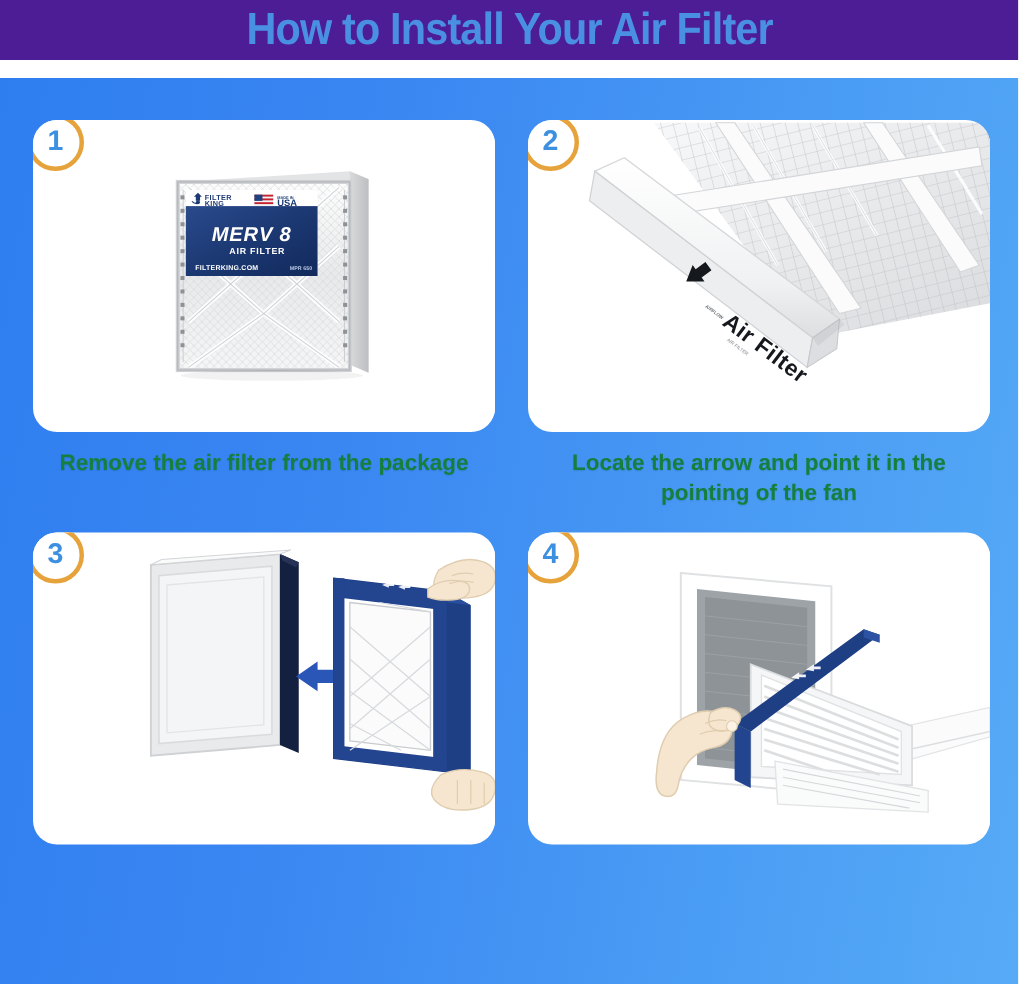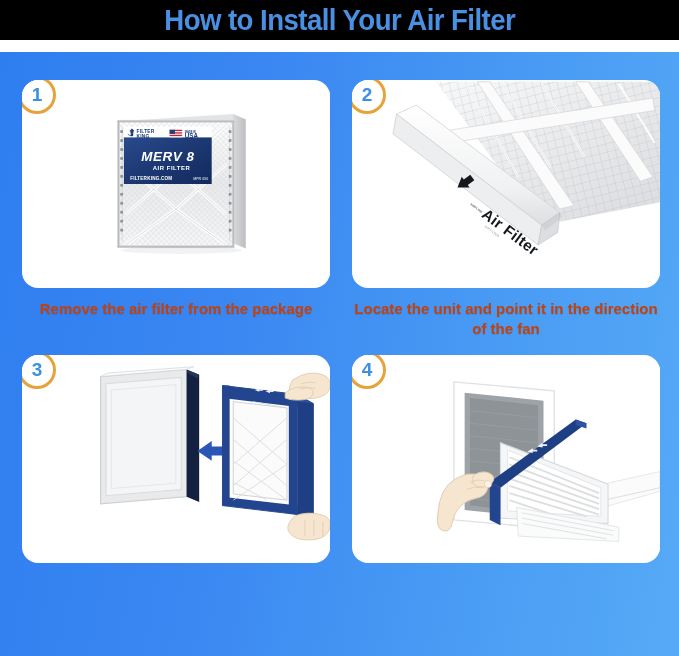--- a/index.html
+++ b/index.html
@@ -17,21 +17,21 @@
     overflow: hidden;
     background: #ffffff;
   }
 
   
   .header-band {
     position: absolute;
     left: 0; top: 0;
     width: 679px;
     height: 40px;
-    background: #000000;
+    background: #4c1d95;
     display: flex;
     align-items: center;
     justify-content: center;
   }
   .main-title {
     font-family: "Liberation Sans", sans-serif;
     font-weight: bold;
     font-size: 30px;
     letter-spacing: -0.6px;
     color: #4a90e2;
@@ -89,21 +89,21 @@
     font-size: 19px;
     font-weight: bold;
     color: #3d8fe0;
     z-index: 20;
   }
 
   .caption {
     margin-top: 11px;
     width: 308px;
     text-align: center;
-    color: #c2410c;
+    color: #15803d;
     font-size: 15px;
     font-weight: bold;
     line-height: 1.32;
     text-shadow: 0 1px 1px rgba(0,0,0,0.10);
   }
 
   .art {
     position: absolute;
     inset: 0;
     padding-left: 32px;
@@ -295,21 +295,21 @@
             </g>
             <text x="96" y="127" font-family="Liberation Sans, sans-serif" font-size="3.4" font-weight="bold" fill="#6d7176" transform="rotate(37 96 127)">AIRFLOW</text>
 
             <text x="108" y="140" font-family="Liberation Sans, sans-serif" font-size="17" font-weight="bold" fill="#15181c" transform="rotate(37 108 140)" letter-spacing="0.4">Air Filter</text>
             <text x="112" y="152" font-family="Liberation Sans, sans-serif" font-size="3.6" fill="#8a8e93" transform="rotate(37 112 152)">AIR FILTER</text>
 
             <polygon points="176,150 196,136 200,140 180,156" fill="#000000" opacity="0.05"></polygon>
           </svg>
         </div>
       </div>
-      <div class="caption">Locate the unit and point it in the direction of the fan</div>
+      <div class="caption">Locate the arrow and point it in the pointing of the fan</div>
     </div>
 
     <div class="step step-3">
       <div class="card">
         <div class="badge">3</div>
         <div class="art">
           <svg viewBox="0 0 308 208" xmlns="http://www.w3.org/2000/svg">
             <defs>
               <linearGradient id="slotG" x1="0" y1="0" x2="1" y2="0">
                 <stop offset="0%" stop-color="#f1f2f3"></stop>

